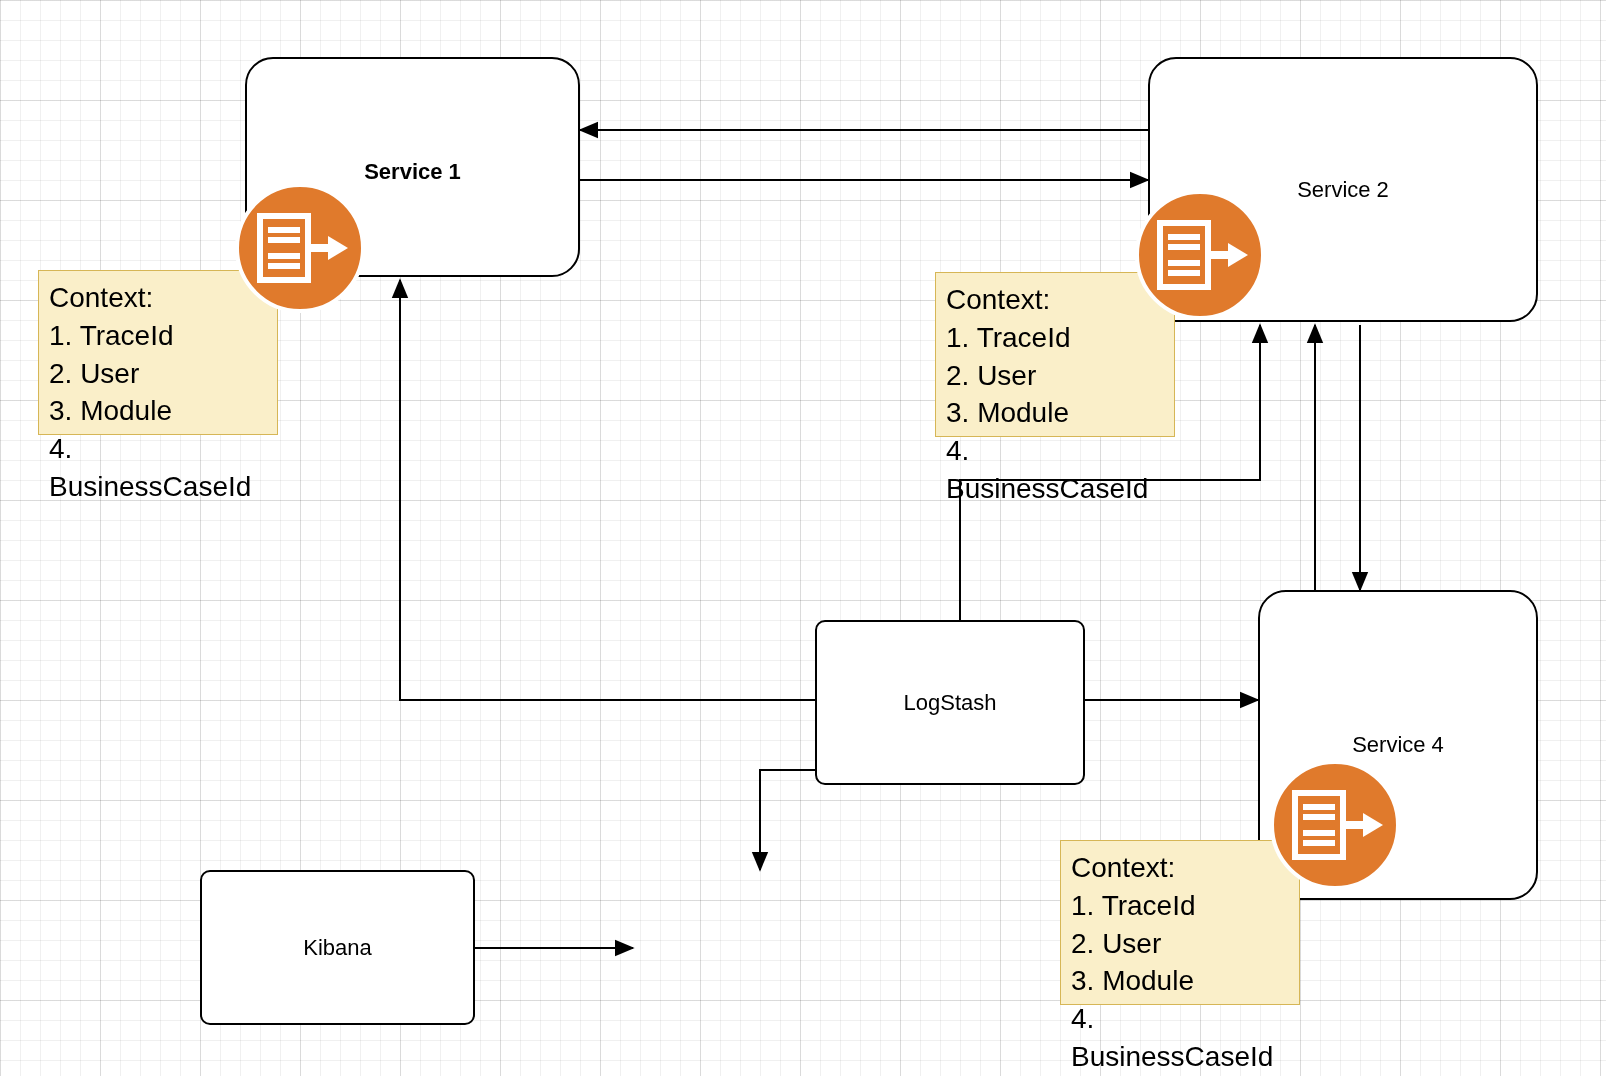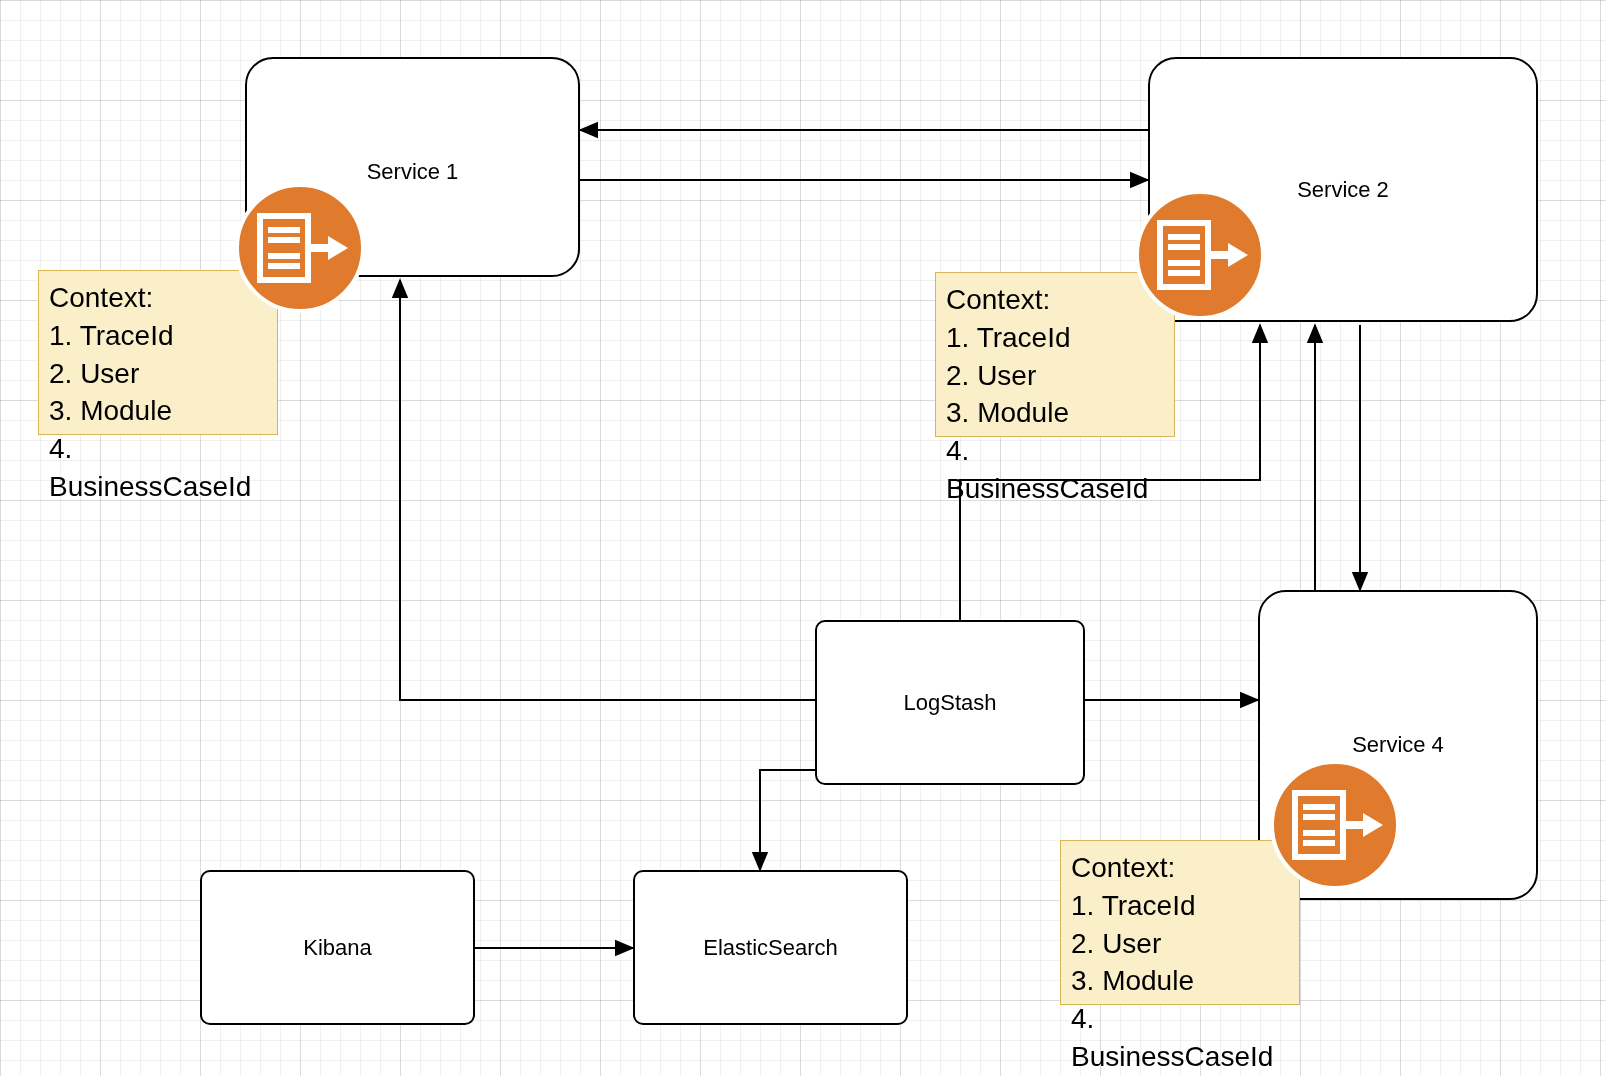--- a/index.html
+++ b/index.html
@@ -31,21 +31,21 @@
     align-items: center;
     justify-content: center;
     font-size: 22px;
     box-sizing: border-box;
   }
   .box.small-radius { border-radius: 10px; }
   .box-label {
     pointer-events: none;
     text-align: center;
   }
-  .bold { font-weight: 400; margin-top: 10px; }
+  .bold { font-weight: 700; margin-top: 10px; }
   .note {
     position: absolute;
     background: #faefc9;
     border: 1px solid #d6b656;
     box-sizing: border-box;
     padding: 8px 10px;
     font-size: 28px;
     line-height: 1.35;
   }
   .note::after {
@@ -122,23 +122,20 @@
   </div>
 
   <div class="box" style="left:1258px; top:590px; width:280px; height:310px;">
     <span class="box-label" style="align-self:flex-start; margin-top:140px;">Service 4</span>
   </div>
 
   <div class="box small-radius" style="left:815px; top:620px; width:270px; height:165px;">
     <span class="box-label">LogStash</span>
   </div>
 
-  <div class="box small-radius" style="left:633px; top:870px; width:275px; height:155px;">
-    <span class="box-label">ElasticSearch</span>
-  </div>
 
   <div class="box small-radius" style="left:200px; top:870px; width:275px; height:155px;">
     <span class="box-label">Kibana</span>
   </div>
 
   <div class="note" style="left:38px; top:270px; width:240px; height:165px;">
     <div>Context:</div>
     <div>1. TraceId</div>
     <div>2. User</div>
     <div>3. Module</div>

